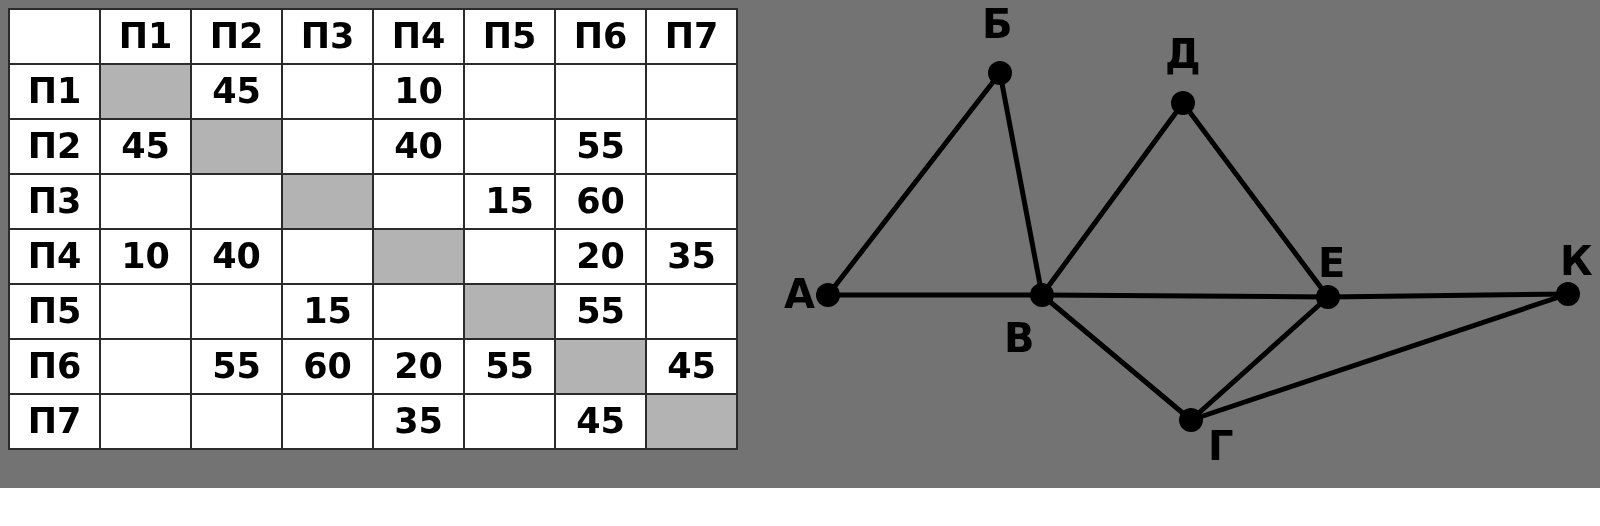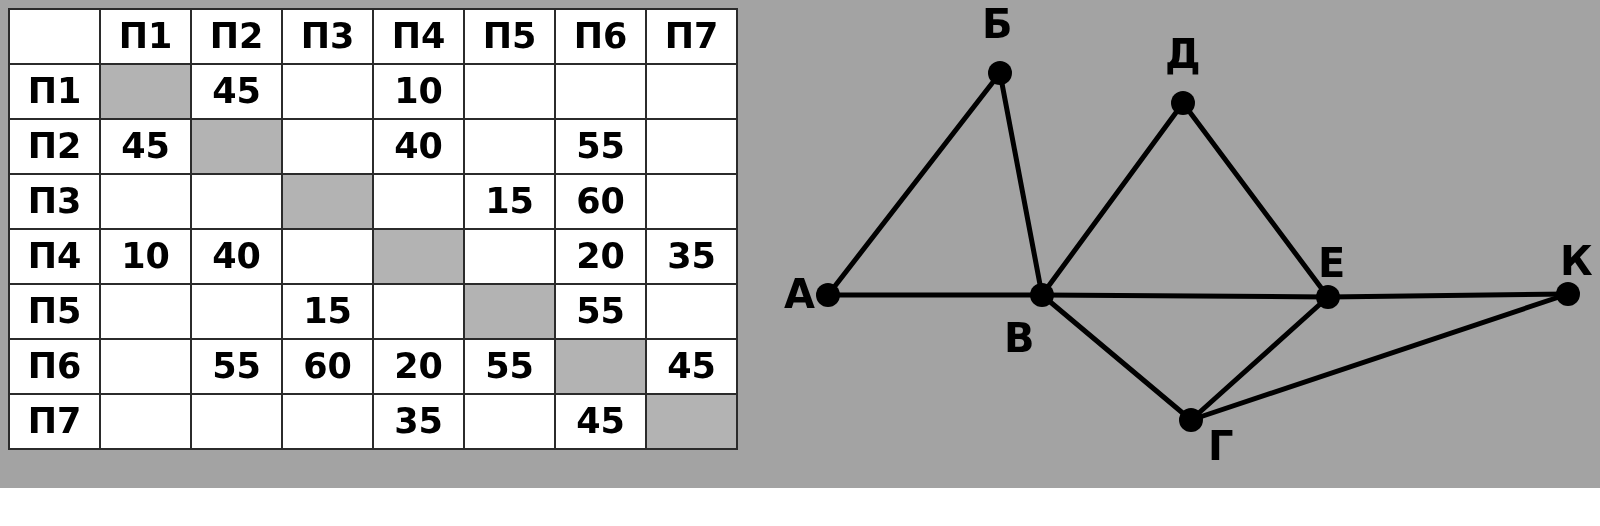--- a/index.html
+++ b/index.html
@@ -7,21 +7,21 @@
     padding: 0;
     background: #ffffff;
   }
   body {
     font-family: "DejaVu Sans", sans-serif;
   }
   #page {
     position: relative;
     width: 1600px;
     height: 488px;
-    background: #a3a3a3;
+    background: #737373;
     overflow: hidden;
   }
 
   
   #matrix-wrap {
     position: absolute;
     left: 8px;
     top: 8px;
   }
   table.matrix {

